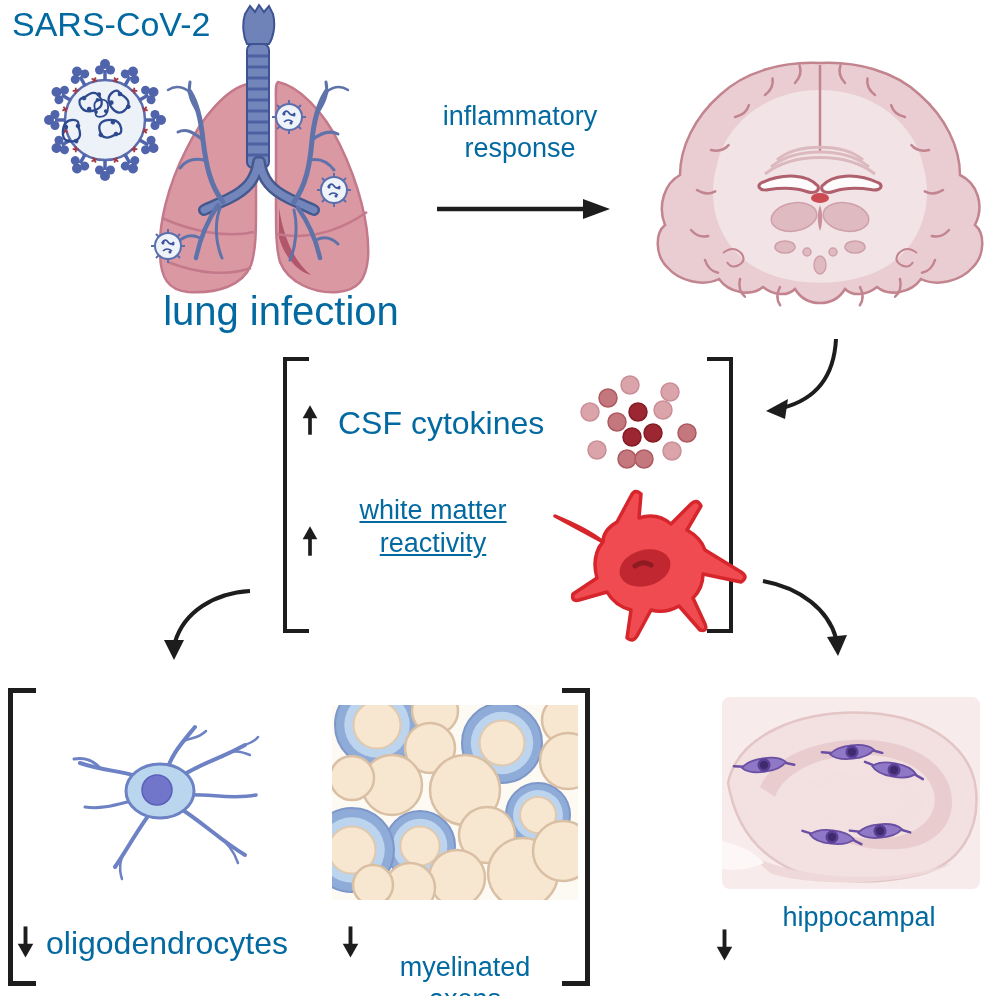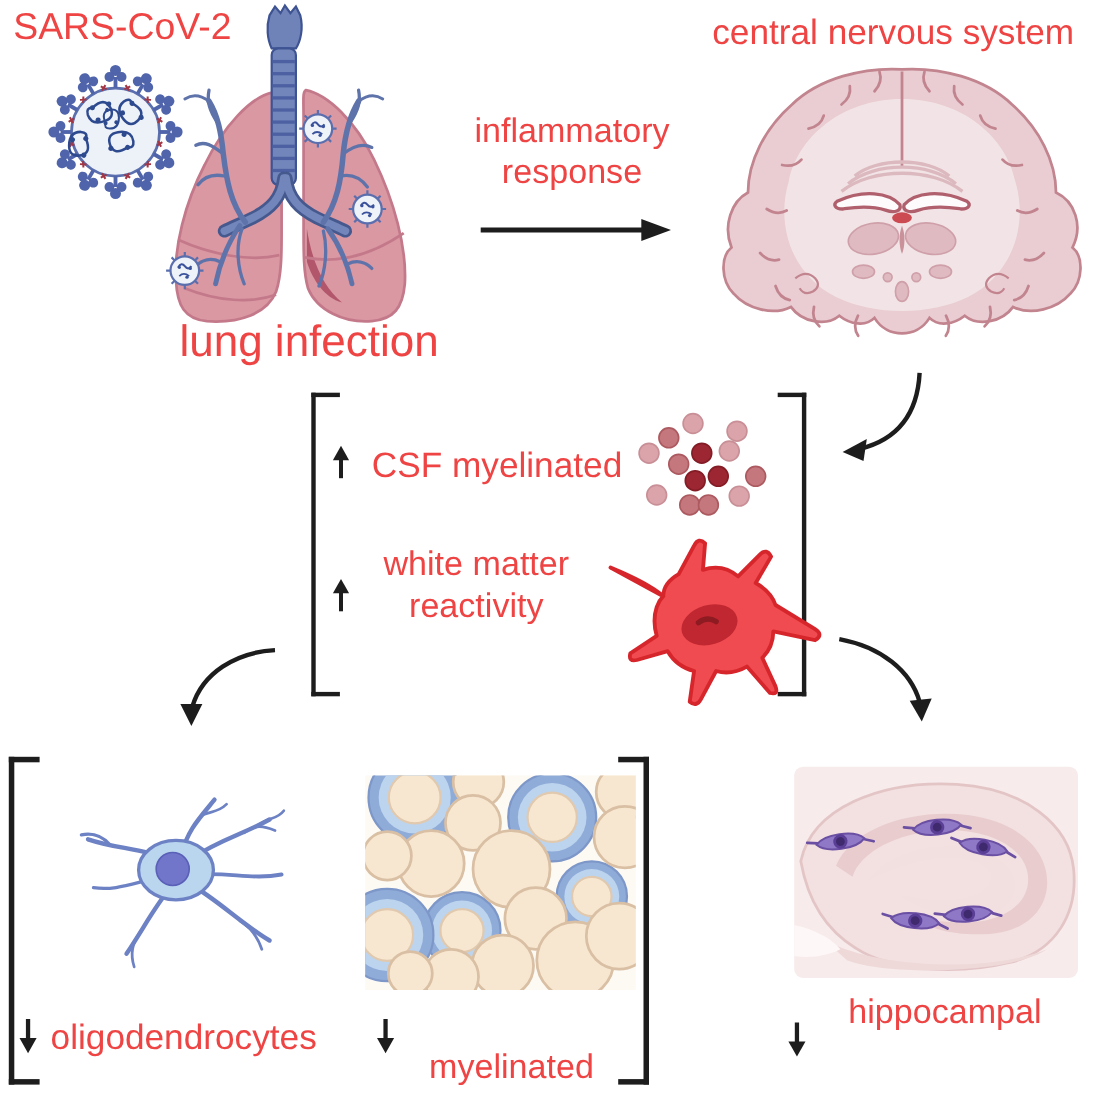--- a/index.html
+++ b/index.html
@@ -1,21 +1,21 @@
 <!DOCTYPE html>
 <html><head>
 <meta charset="utf-8">
 <style>
   html,body{margin:0;padding:0;background:#ffffff;}
   #canvas{position:relative;width:996px;height:996px;background:#ffffff;overflow:hidden;
           font-family:"Liberation Sans", sans-serif;color:#1c1c1c;}
   .abs{position:absolute;}
-  .label{position:absolute;color:#ef4444;line-height:1.2;}
+  .label{position:absolute;color:#0369a1;line-height:1.2;}
   .center{text-align:center;}
-  .fs34{font-size:34px;} .fs32{font-size:32px;} .fs31{font-size:31px;}
+  .fs34{font-size:34px;} .fs32{font-size:32px;} .fs31{font-size:27px;}
   .bracket{position:absolute;box-sizing:border-box;width:26px;}
   .bracket-open{border-left:4px solid #1d1d1d;border-top:4px solid #1d1d1d;border-bottom:4px solid #1d1d1d;}
   .bracket-close{border-right:4px solid #1d1d1d;border-top:4px solid #1d1d1d;border-bottom:4px solid #1d1d1d;}
   .bracket-thick.bracket-open{border-left-width:5px;border-top-width:5px;border-bottom-width:5px;}
   .bracket-thick.bracket-close{border-right-width:5px;border-top-width:5px;border-bottom-width:5px;}
   svg{display:block;overflow:visible;}
   .panel-svg{position:absolute;}
   .dir-arrow{position:absolute;}
 </style>
 </head>
@@ -25,25 +25,24 @@
 
   <div class="label fs34" style="left:12px;top:4px;">SARS-CoV-2</div>
 
   <div class="label fs33 center" style="left:150px;top:287px;width:262px;font-size:40px;">lung infection</div>
 
   <div class="label fs31 center" style="left:403px;top:100px;width:234px;">
     <div>inflammatory</div>
     <div>response</div>
   </div>
 
-  <div class="label fs32 center" style="left:628px;top:10px;width:368px;">central nervous system</div>
-
-  <div class="label fs32" style="left:338px;top:404px;">CSF myelinated</div>
-
-  <div class="label fs31 center" style="left:326px;top:494px;width:214px;line-height:1.24;">
+
+  <div class="label fs32" style="left:338px;top:404px;">CSF cytokines</div>
+
+  <div class="label fs31 center" style="left:326px;top:494px;width:214px;line-height:1.24;text-decoration:underline;">
     <div>white matter</div>
     <div>reactivity</div>
   </div>
 
   <div class="label fs32" style="left:46px;top:924px;">oligodendrocytes</div>
 
   <div class="label fs31 center" style="left:372px;top:903px;width:186px;margin-top:48px;">
     <div>myelinated</div>
     <div>axons</div>
   </div>

